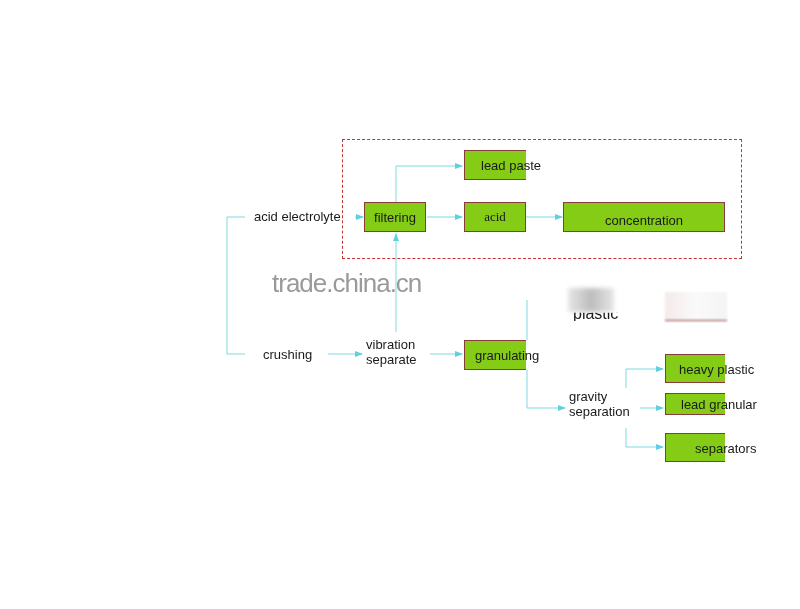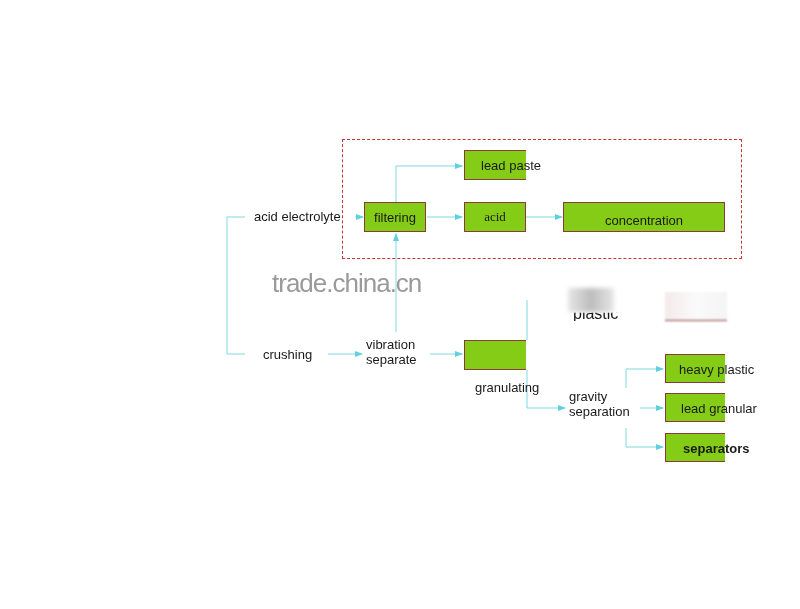--- a/index.html
+++ b/index.html
@@ -86,32 +86,32 @@
   <div class="blur2"></div>
 
   <div class="lbl" style="left:263px;top:347px;">crushing</div>
 
   <div class="lbl" style="left:366px;top:337px;text-align:left;">
     <div>vibration</div>
     <div>separate</div>
   </div>
 
   <div class="box" style="left:464px;top:340px;width:62px;height:30px;border-right:none;">
-    <span class="t" style="text-align:left;left:10px;margin-top:32px;">granulating</span>
+    <span class="t" style="text-align:left;left:10px;">granulating</span>
   </div>
 
   <div class="lbl" style="left:569px;top:389px;">
     <div>gravity</div>
     <div>separation</div>
   </div>
 
   <div class="box" style="left:665px;top:354px;width:60px;height:29px;border-right:none;">
     <span class="t" style="text-align:left;left:13px;">heavy plastic</span>
   </div>
 
-  <div class="box" style="left:665px;top:393px;width:60px;height:29px;border-right:none;">
+  <div class="box" style="left:665px;top:393px;width:60px;height:22px;border-right:none;">
     <span class="t" style="text-align:left;left:15px;">lead granular</span>
   </div>
 
   <div class="box" style="left:665px;top:433px;width:60px;height:29px;border-right:none;">
-    <span class="t" style="text-align:right;left:17px;font-weight:bold;">separators</span>
+    <span class="t" style="text-align:right;left:29px;">separators</span>
   </div>
 </div>
 
 </body></html>

